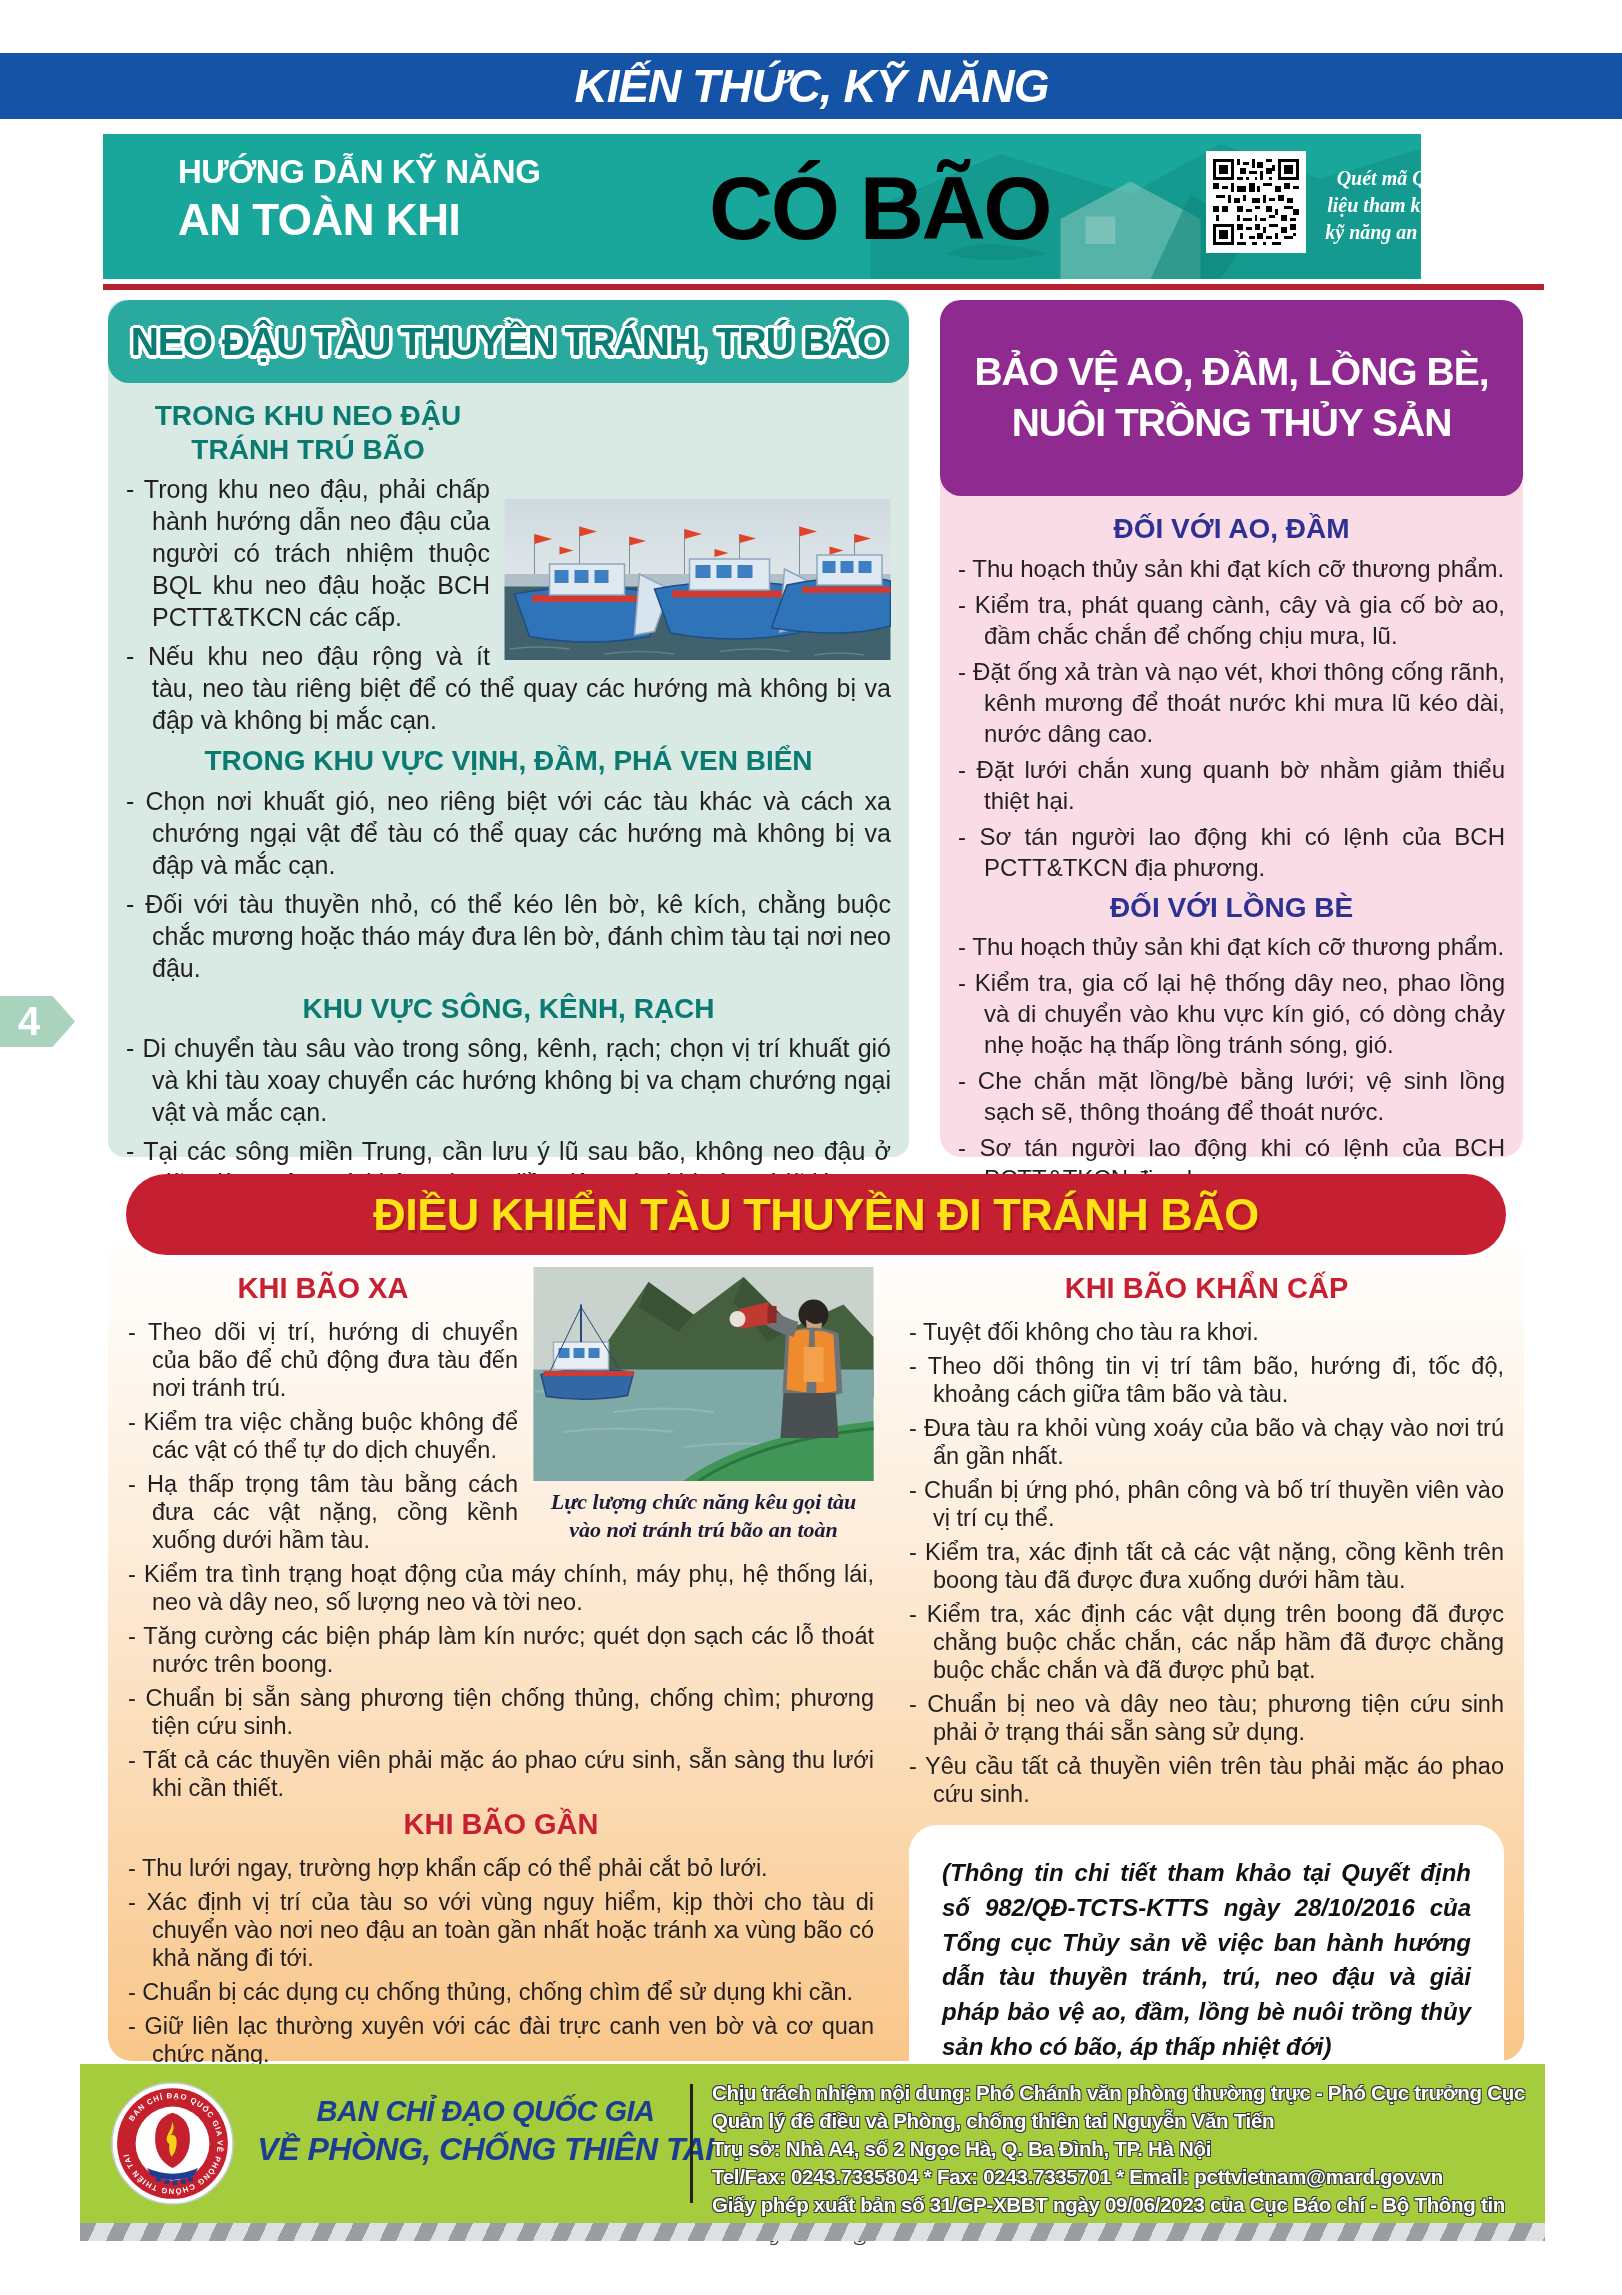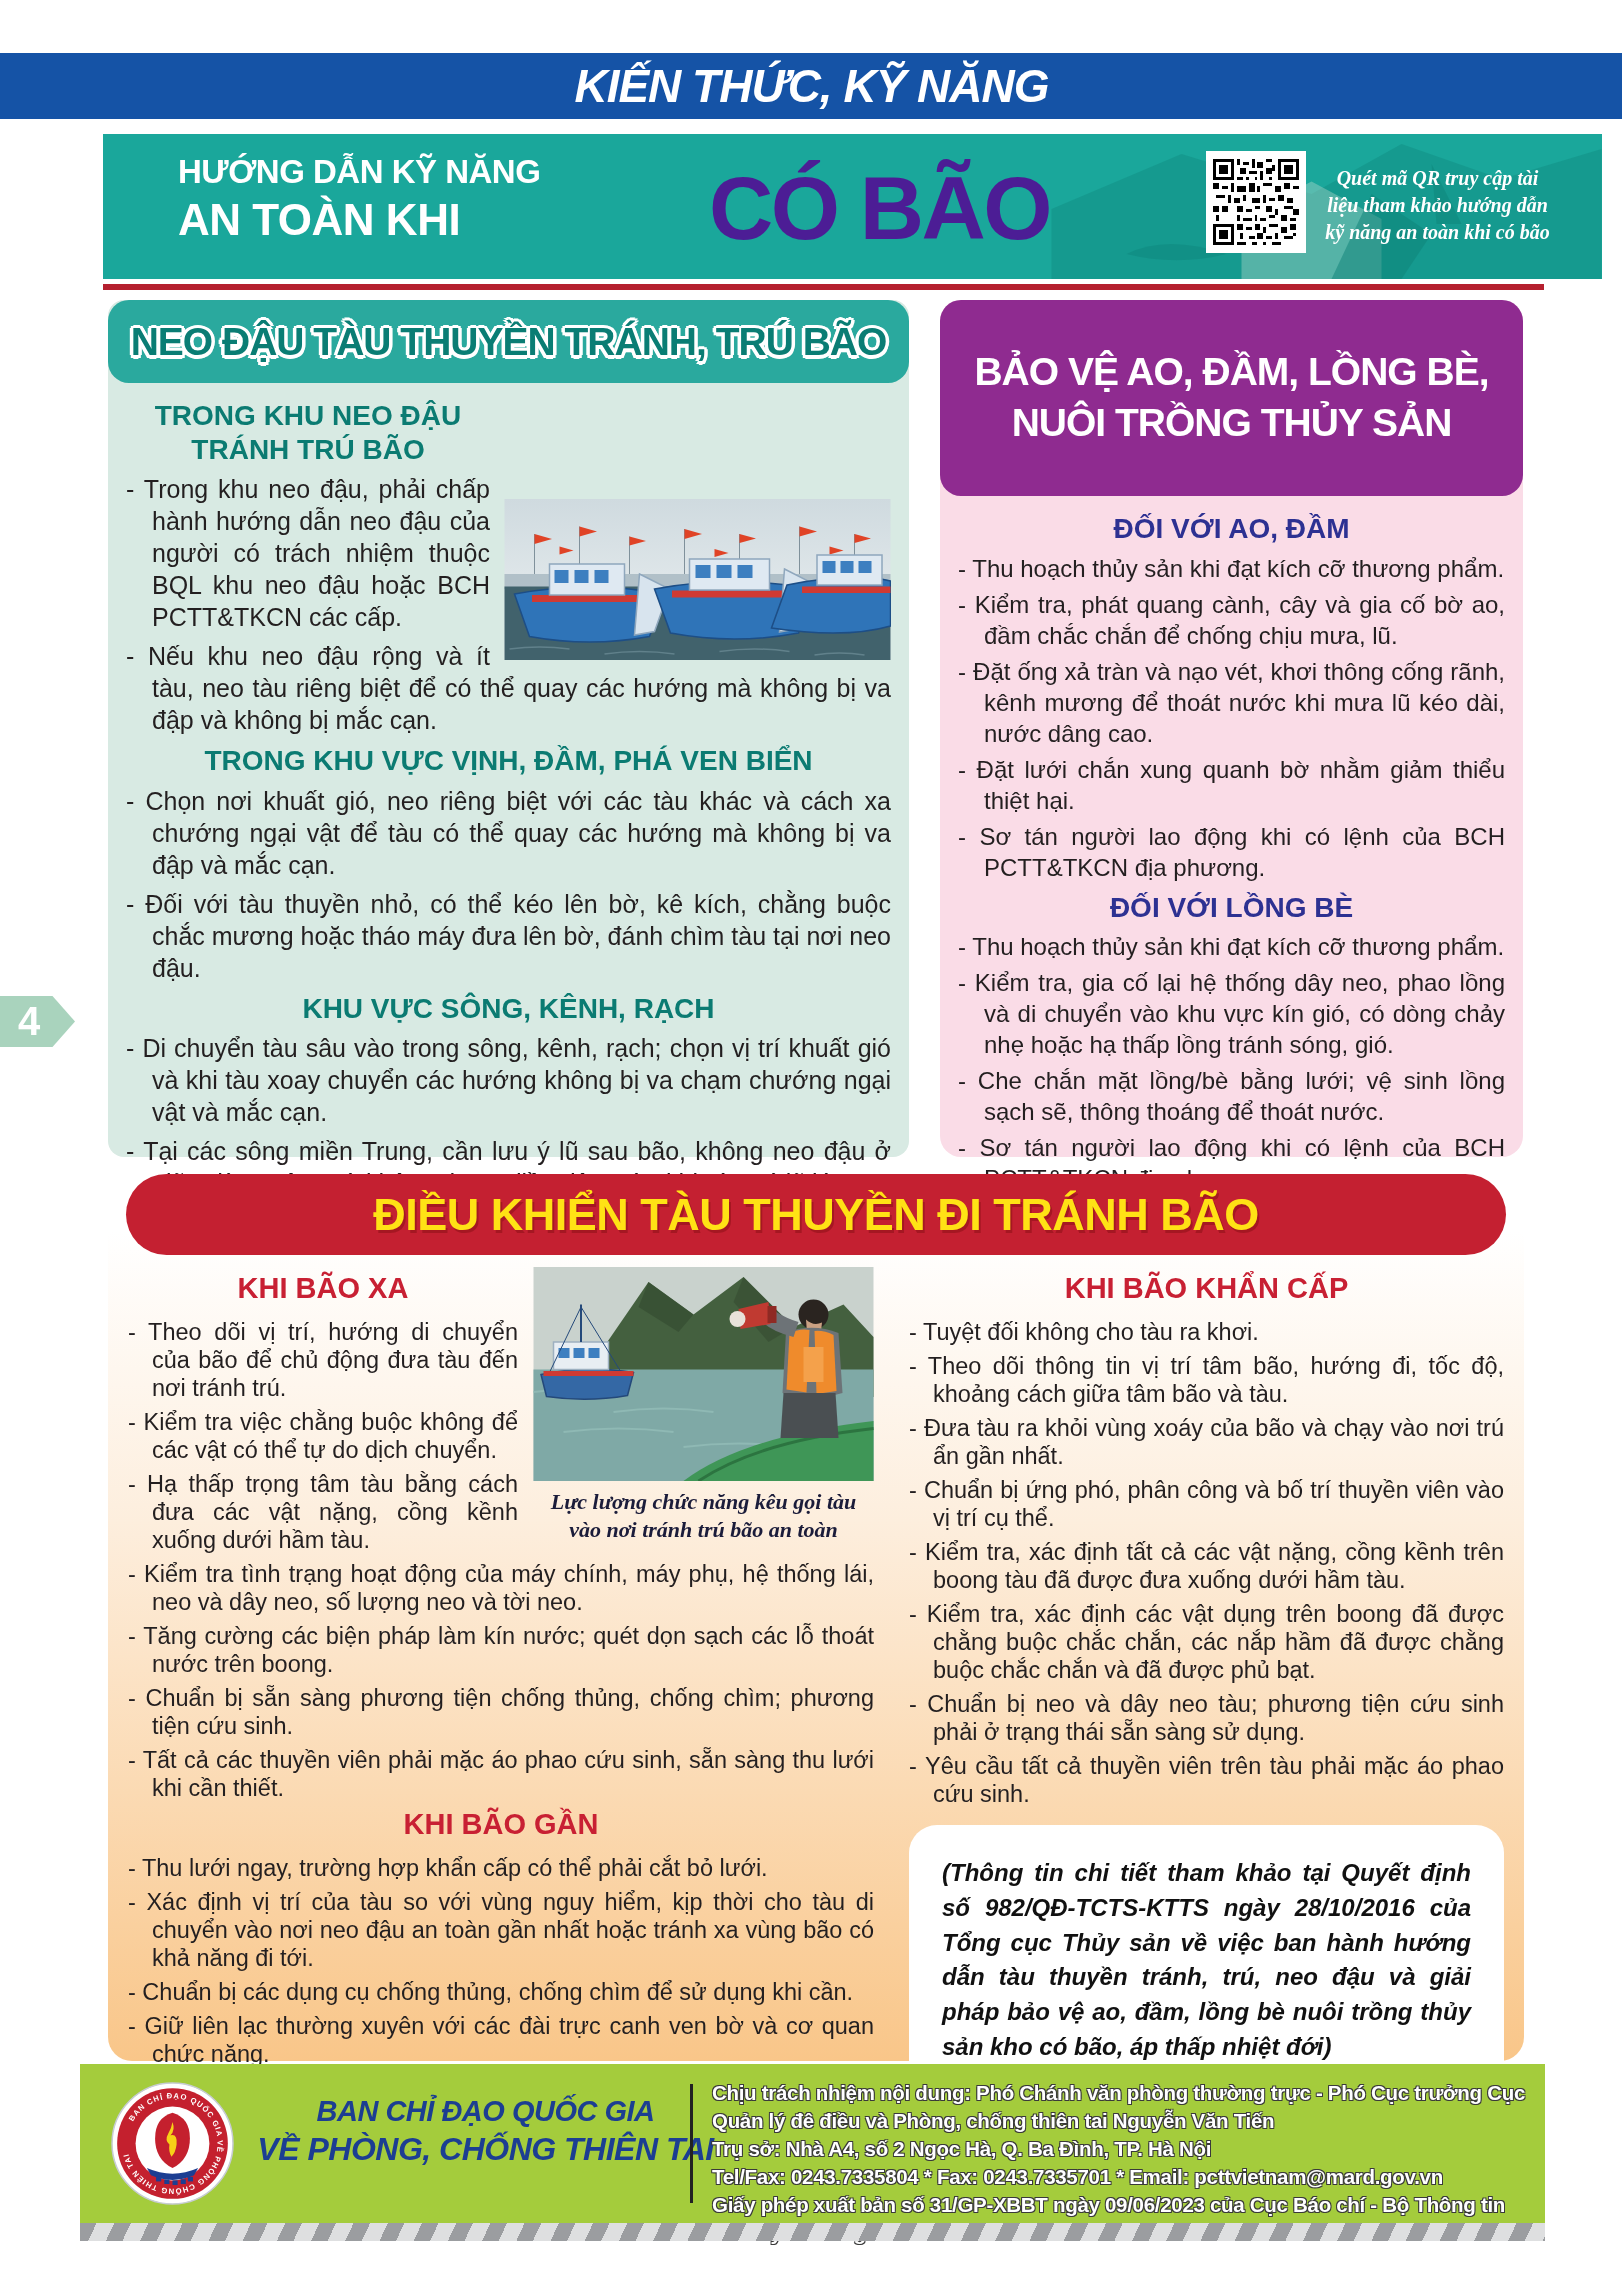--- a/index.html
+++ b/index.html
@@ -5,26 +5,26 @@
   html,body{margin:0;padding:0;background:#ffffff;}
   #page{position:relative;width:1623px;height:2295px;background:#fff;overflow:hidden;
         font-family:"Liberation Sans", sans-serif;color:#231f20;}
 
   
   .masthead{position:absolute;left:0;top:53px;width:1623px;height:66px;background:#1553a6;
             display:flex;align-items:center;justify-content:center;}
   .masthead .t{color:#fff;font-size:46px;font-weight:bold;font-style:italic;letter-spacing:-1px;}
 
   
-  .banner{position:absolute;left:103px;top:134px;width:1499px;height:145px;background:#1aa79b;overflow:hidden;}
+  .banner{position:absolute;left:103px;top:134px;width:1318px;height:145px;background:#1aa79b;overflow:hidden;}
   .banner svg.bg{position:absolute;right:0;top:0;height:100%;}
   .kicker{position:absolute;left:75px;top:20px;width:501px;color:#fff;font-weight:bold;line-height:1.1;}
   .kicker .l1{font-size:33px;letter-spacing:-0.5px;}
   .kicker .l2{font-size:44px;letter-spacing:-0.5px;margin-top:6px;}
-  .bigtitle{position:absolute;left:596px;top:14px;width:361px;height:120px;color:#4c1d95;
+  .bigtitle{position:absolute;left:596px;top:14px;width:361px;height:120px;color:#000000;
             font-size:89px;font-weight:bold;letter-spacing:-2.5px;line-height:120px;text-align:center;}
   .qrbox{position:absolute;left:1103px;top:17px;width:100px;height:102px;background:#fff;padding:7px;box-sizing:border-box;}
   .qrcap{position:absolute;left:1217px;top:31px;width:235px;color:#fff;
          font-family:"Liberation Serif", serif;font-style:italic;font-weight:bold;
          font-size:20px;line-height:1.35;text-align:center;}
   .red-rule{position:absolute;left:103px;top:284px;width:1441px;height:5.5px;background:#b5202f;}
 
   
   .panel{position:absolute;top:300px;border-radius:21px;}
   .panel .hdr{border-radius:21px;display:flex;align-items:center;justify-content:center;text-align:center;}

